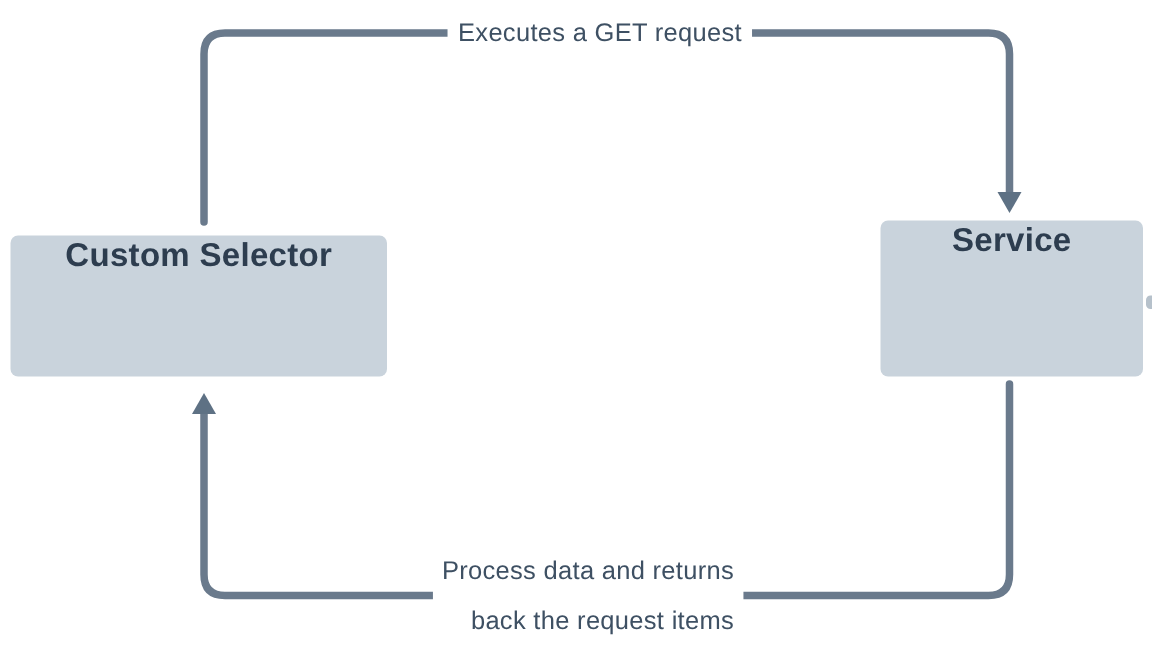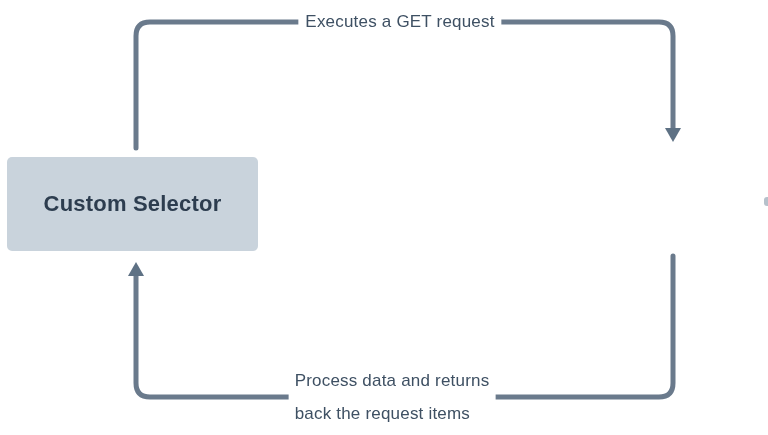--- a/index.html
+++ b/index.html
@@ -37,37 +37,37 @@
   .arrowhead {
     fill: var(--arrowhead);
     stroke: none;
   }
   .node {
     position: absolute;
     z-index: 2;
     background: var(--node-fill);
     border-radius: 5px;
     display: flex;
-    align-items: center;
+    align-items: flex-start;
     justify-content: center;
     color: var(--node-text);
     font-weight: bold;
     font-size: 22px;
     letter-spacing: 0.2px;
   }
   .node-left  { left: 7px;   top: 157px; width: 251px; height: 94px;  }
   .node-right { left: 587px; top: 147px; width: 175px; height: 104px; }
   .edge-label {
     position: absolute;
     z-index: 3;
     background: var(--background);
     color: var(--edge-text);
     font-size: 17px;
     letter-spacing: 0.2px;
-    text-align: left;
+    text-align: right;
     white-space: nowrap;
   }
   .edge-label.top {
     left: 400px; top: 22px;
     transform: translate(-50%, -50%);
     padding: 1px 7px;
   }
   .edge-label.bottom {
     left: 392px; top: 397px;
     transform: translate(-50%, -50%);
@@ -94,20 +94,23 @@
     <polygon class="arrowhead" points="673,142 665,128 681,128" fill="#5e7184"></polygon>
 
     <path class="connector" d="M 673 256 L 673 383 Q 673 397 659 397 L 150 397 Q 136 397 136 383 L 136 276" stroke="#6a7a8c"></path>
     <polygon class="arrowhead" points="136,262 128,276 144,276" fill="#5e7184"></polygon>
   </svg>
 
   <div class="node node-left">
     <span>Custom Selector</span>
   </div>
 
+  <div class="node node-right">
+    <span>Service</span>
+  </div>
 
   <div class="edge-label top">Executes a GET request</div>
 
   <div class="edge-label bottom">
     <div>Process data and returns</div>
     <div>back the request items</div>
   </div>
 
   <div class="stub"></div>
 

